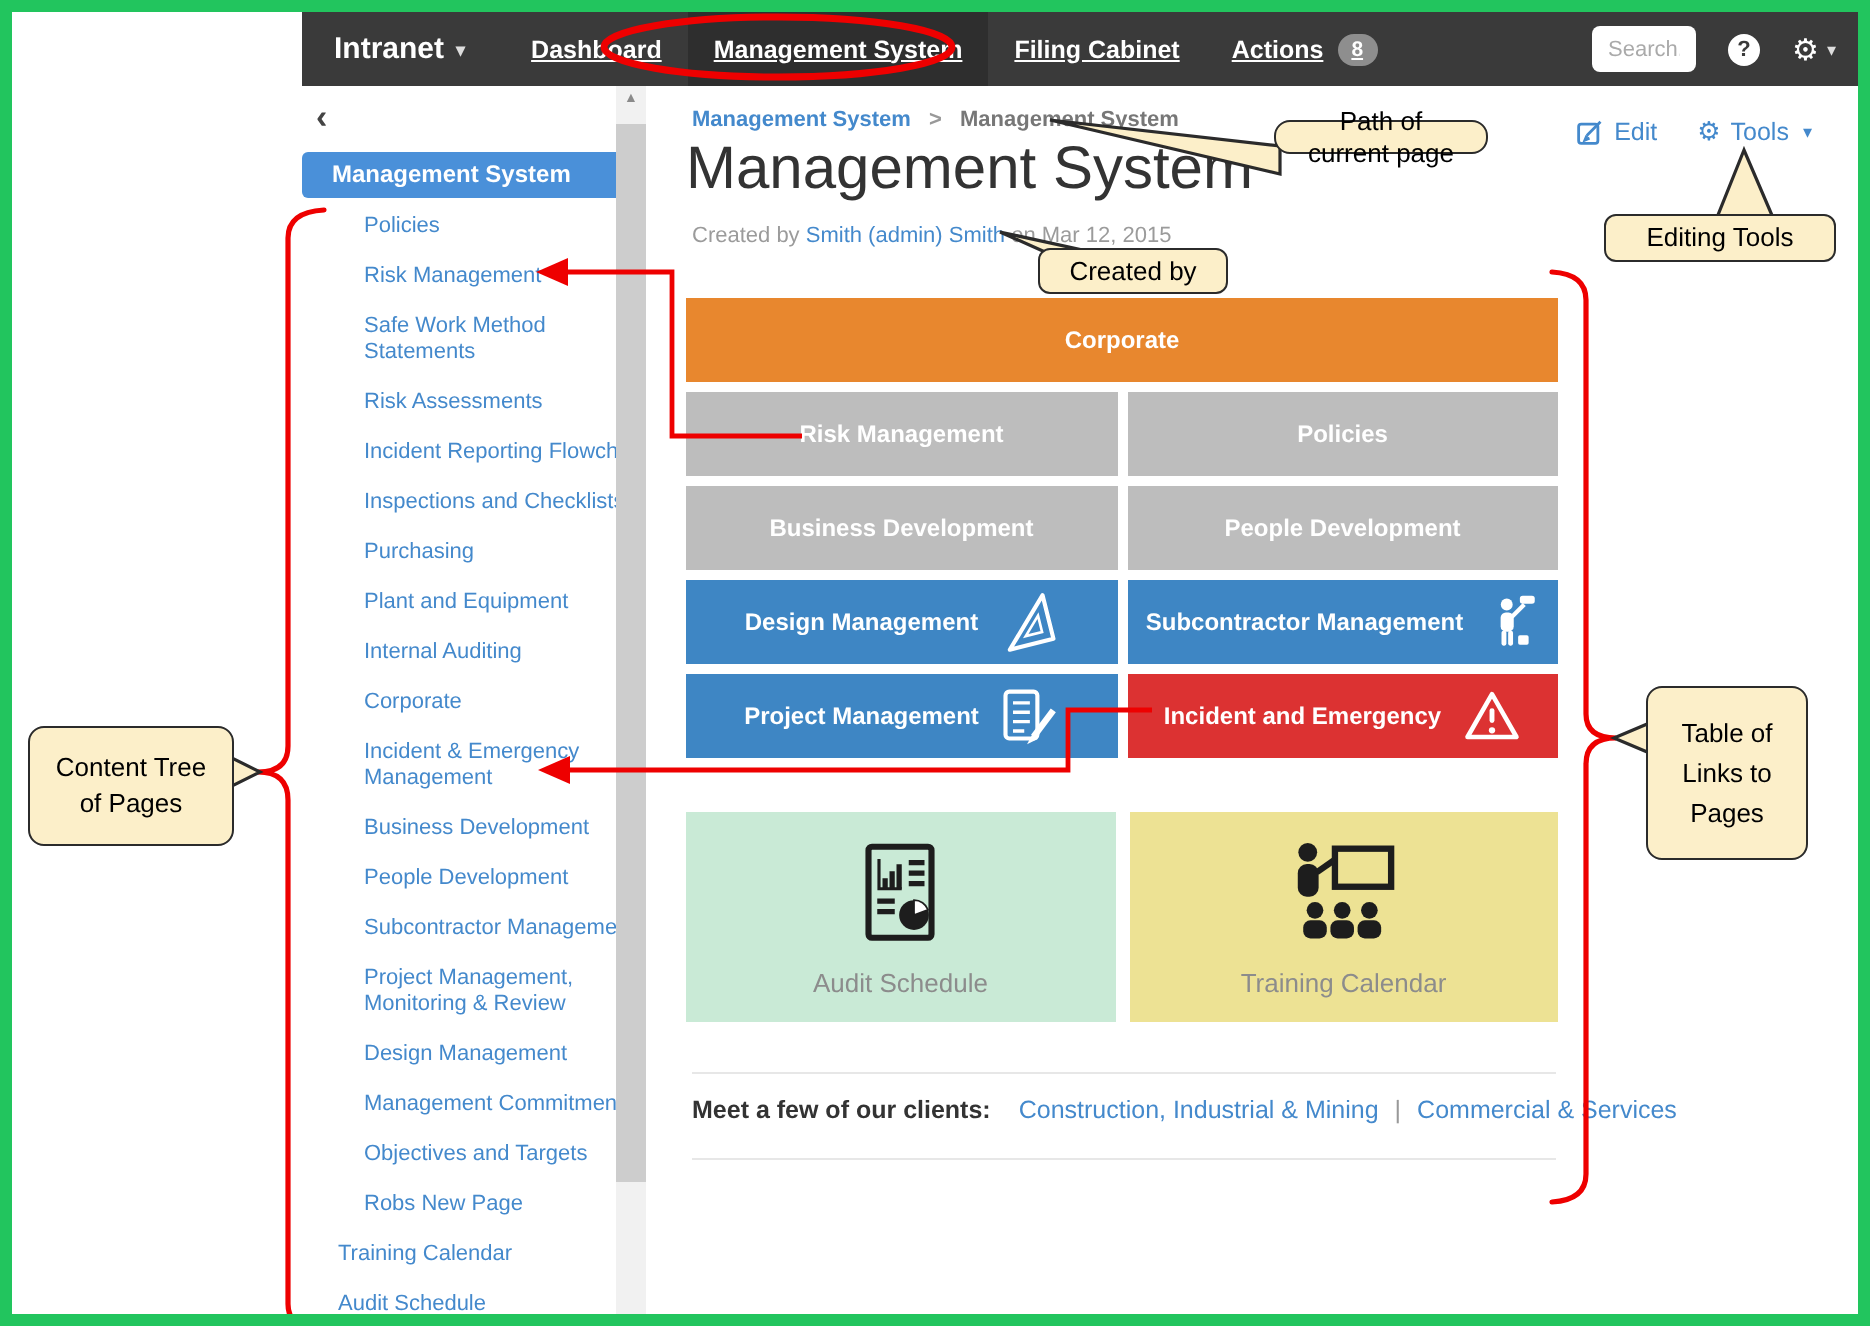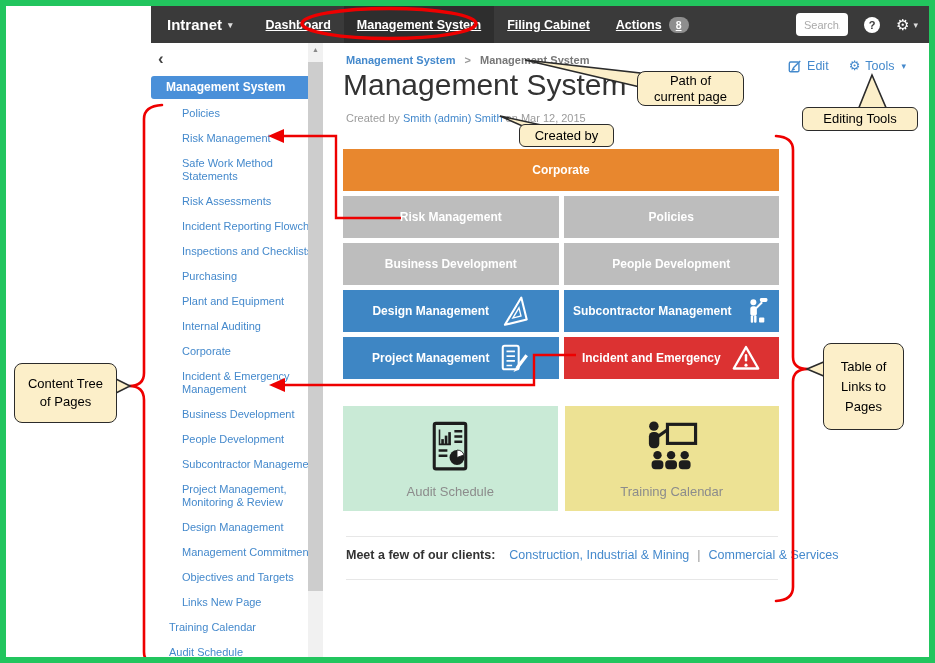--- a/index.html
+++ b/index.html
@@ -72,21 +72,21 @@
   .clients a{color:var(--link-blue);text-decoration:none;cursor:pointer;}
   .clients .pipe{color:#999;}
 
   
   #overlay{position:absolute;left:0;top:0;width:935px;height:663px;pointer-events:none;z-index:40;}
   .red-stroke{stroke:var(--annot-red);}
   .red-fill{fill:var(--annot-red);}
   .beak{fill:var(--callout-bg);stroke:#2B2B2B;stroke-width:1.6px;}
   .callout{position:absolute;z-index:41;background:var(--callout-bg);border:1.6px solid #2B2B2B;border-radius:8px;display:flex;flex-direction:column;align-items:center;justify-content:center;font-size:13px;color:#000;text-align:center;}
   .callout .cline{line-height:16px;white-space:nowrap;}
-  #callout-path{left:631px;top:65px;width:107px;height:35px;}
+  #callout-path{left:631px;top:54px;width:107px;height:17px;}
   #callout-created{left:513px;top:118px;width:95px;height:23px;border-radius:6px;}
   #callout-tools{left:796px;top:101px;width:116px;height:24px;border-radius:6px;}
   #callout-tree{left:8px;top:357px;width:103px;height:60px;}
   #callout-table{left:817px;top:337px;width:81px;height:87px;}
   #callout-table .cline{line-height:20px;}
   #callout-tree .cline{line-height:18px;}
 </style>
 </head>
 <body>
 
@@ -177,21 +177,21 @@
         <div class="sb-item lvl2">
           <div class="ln">Design Management</div>
         </div>
         <div class="sb-item lvl2">
           <div class="ln">Management Commitment</div>
         </div>
         <div class="sb-item lvl2">
           <div class="ln">Objectives and Targets</div>
         </div>
         <div class="sb-item lvl2">
-          <div class="ln">Links New Page</div>
+          <div class="ln">Robs New Page</div>
         </div>
         <div class="sb-item lvl1">
           <div class="ln">Training Calendar</div>
         </div>
         <div class="sb-item lvl1">
           <div class="ln">Audit Schedule</div>
         </div>
       </div>
   </aside>
 

